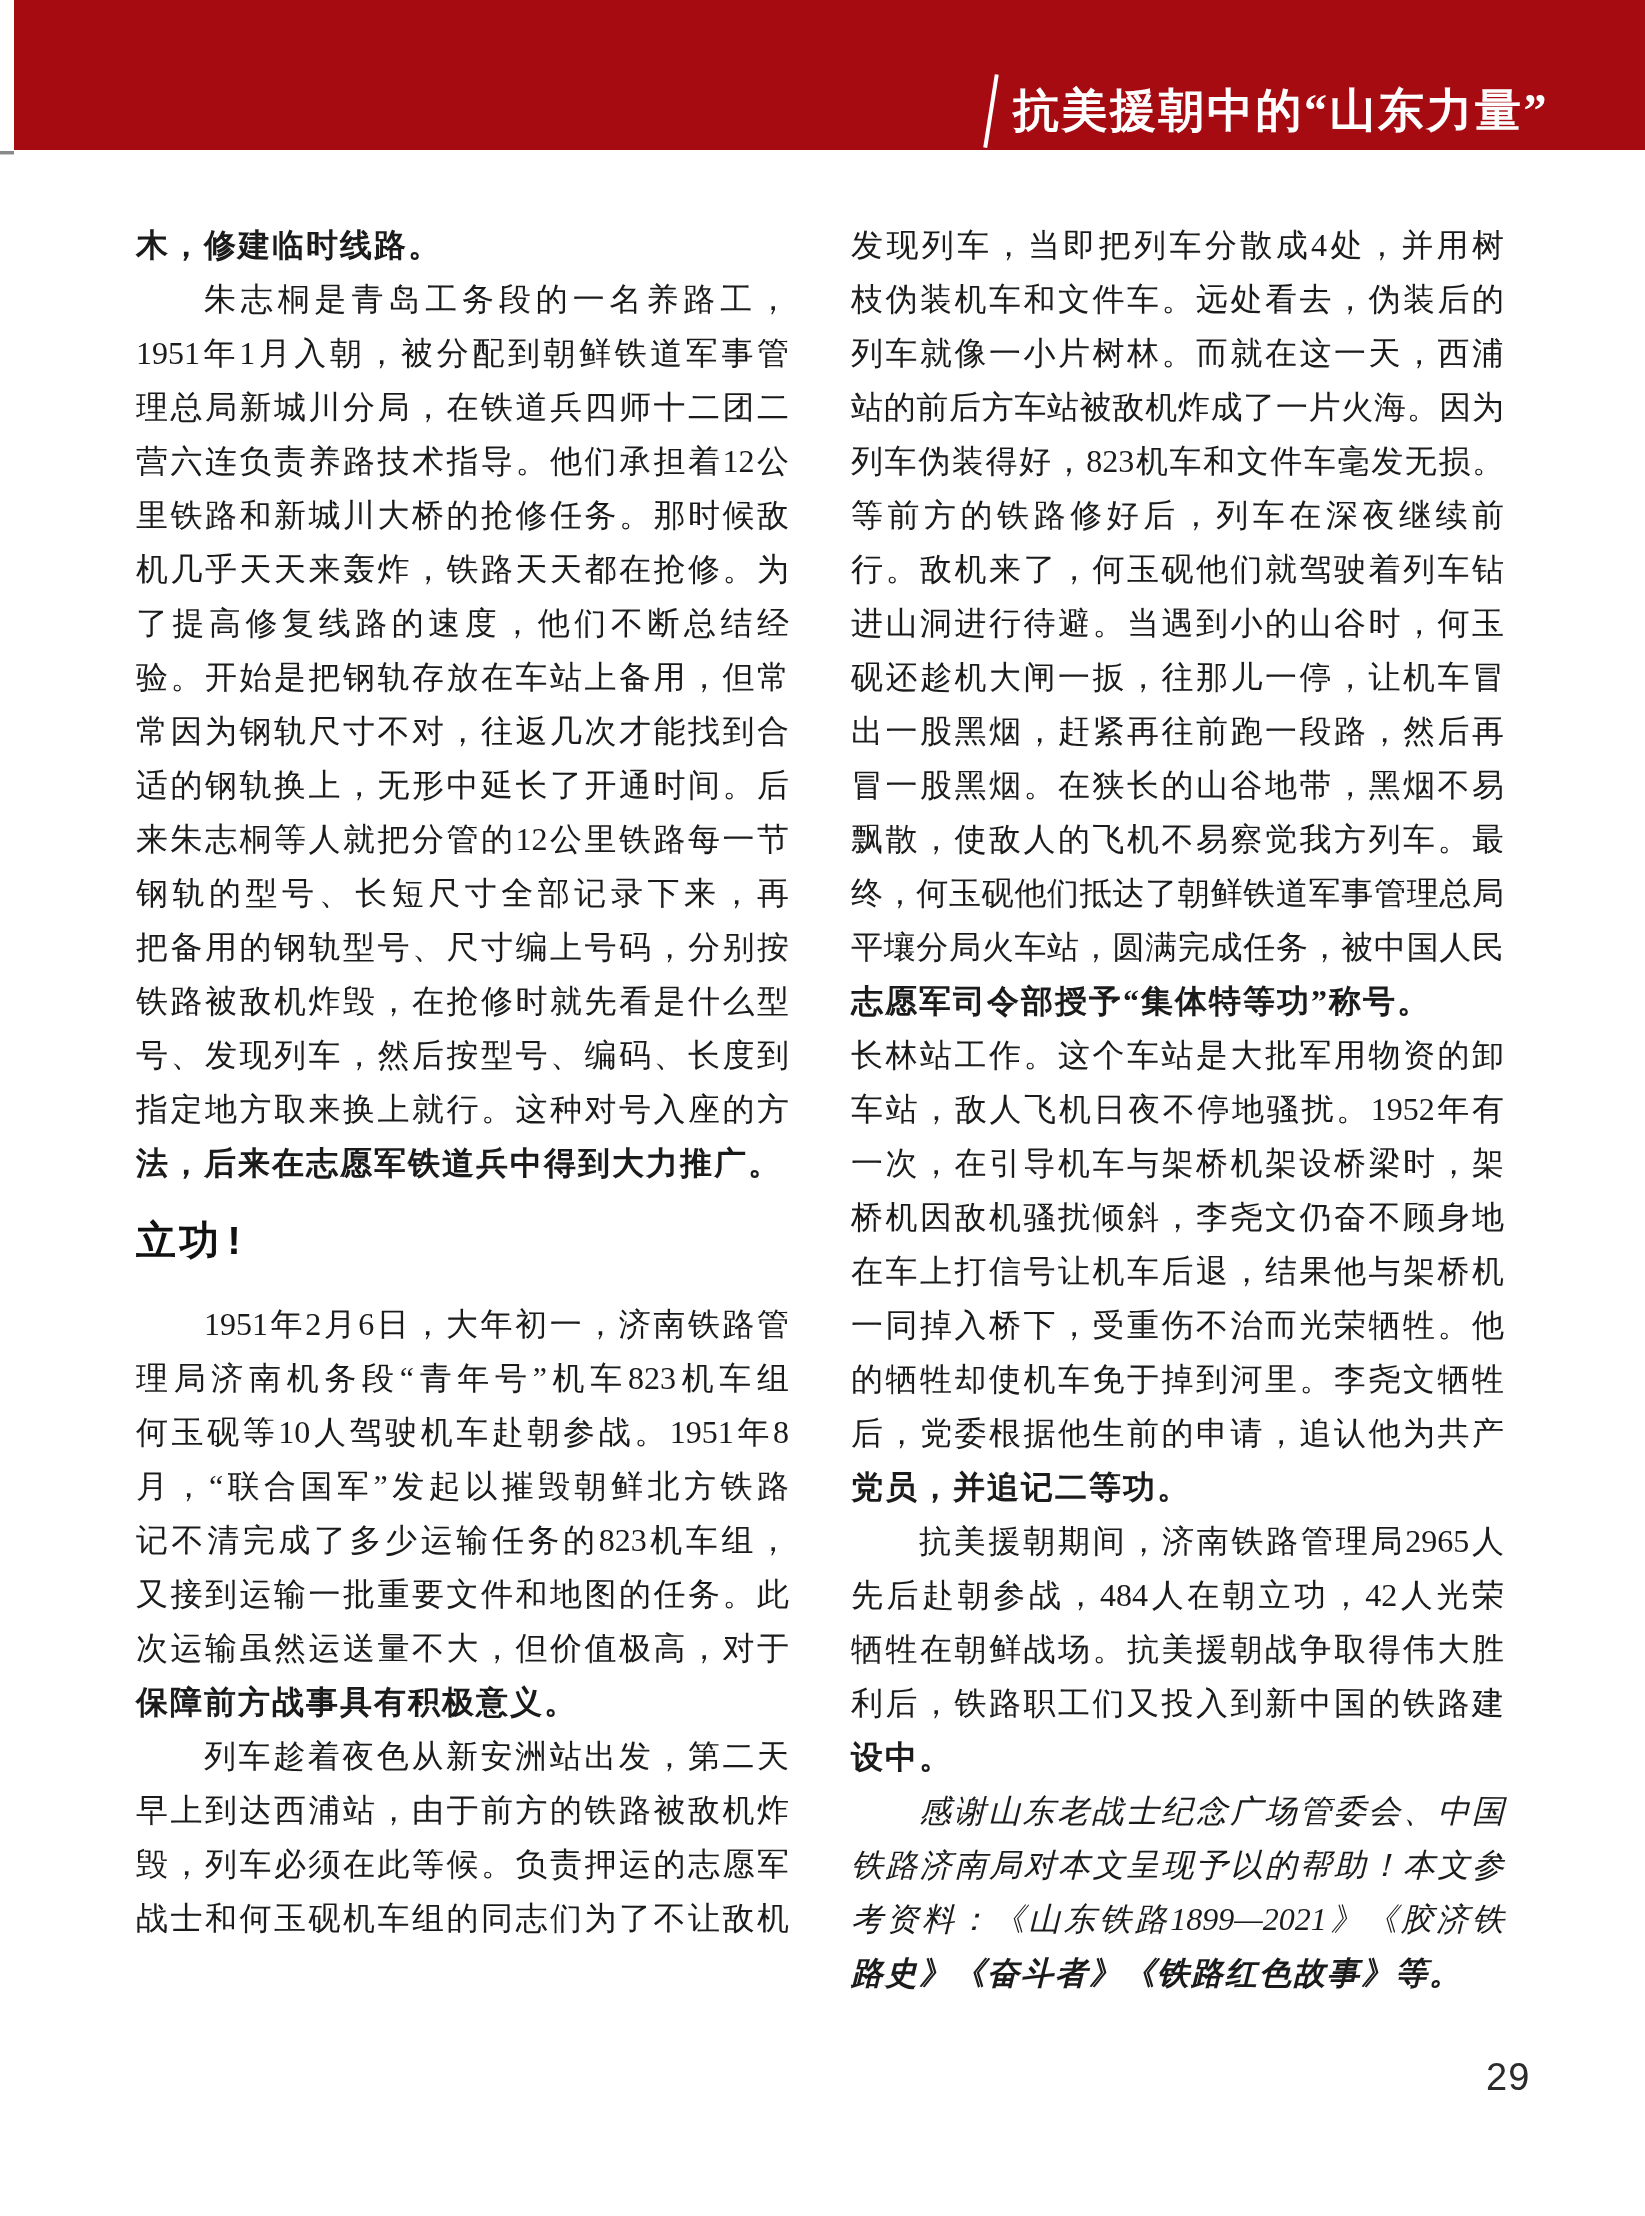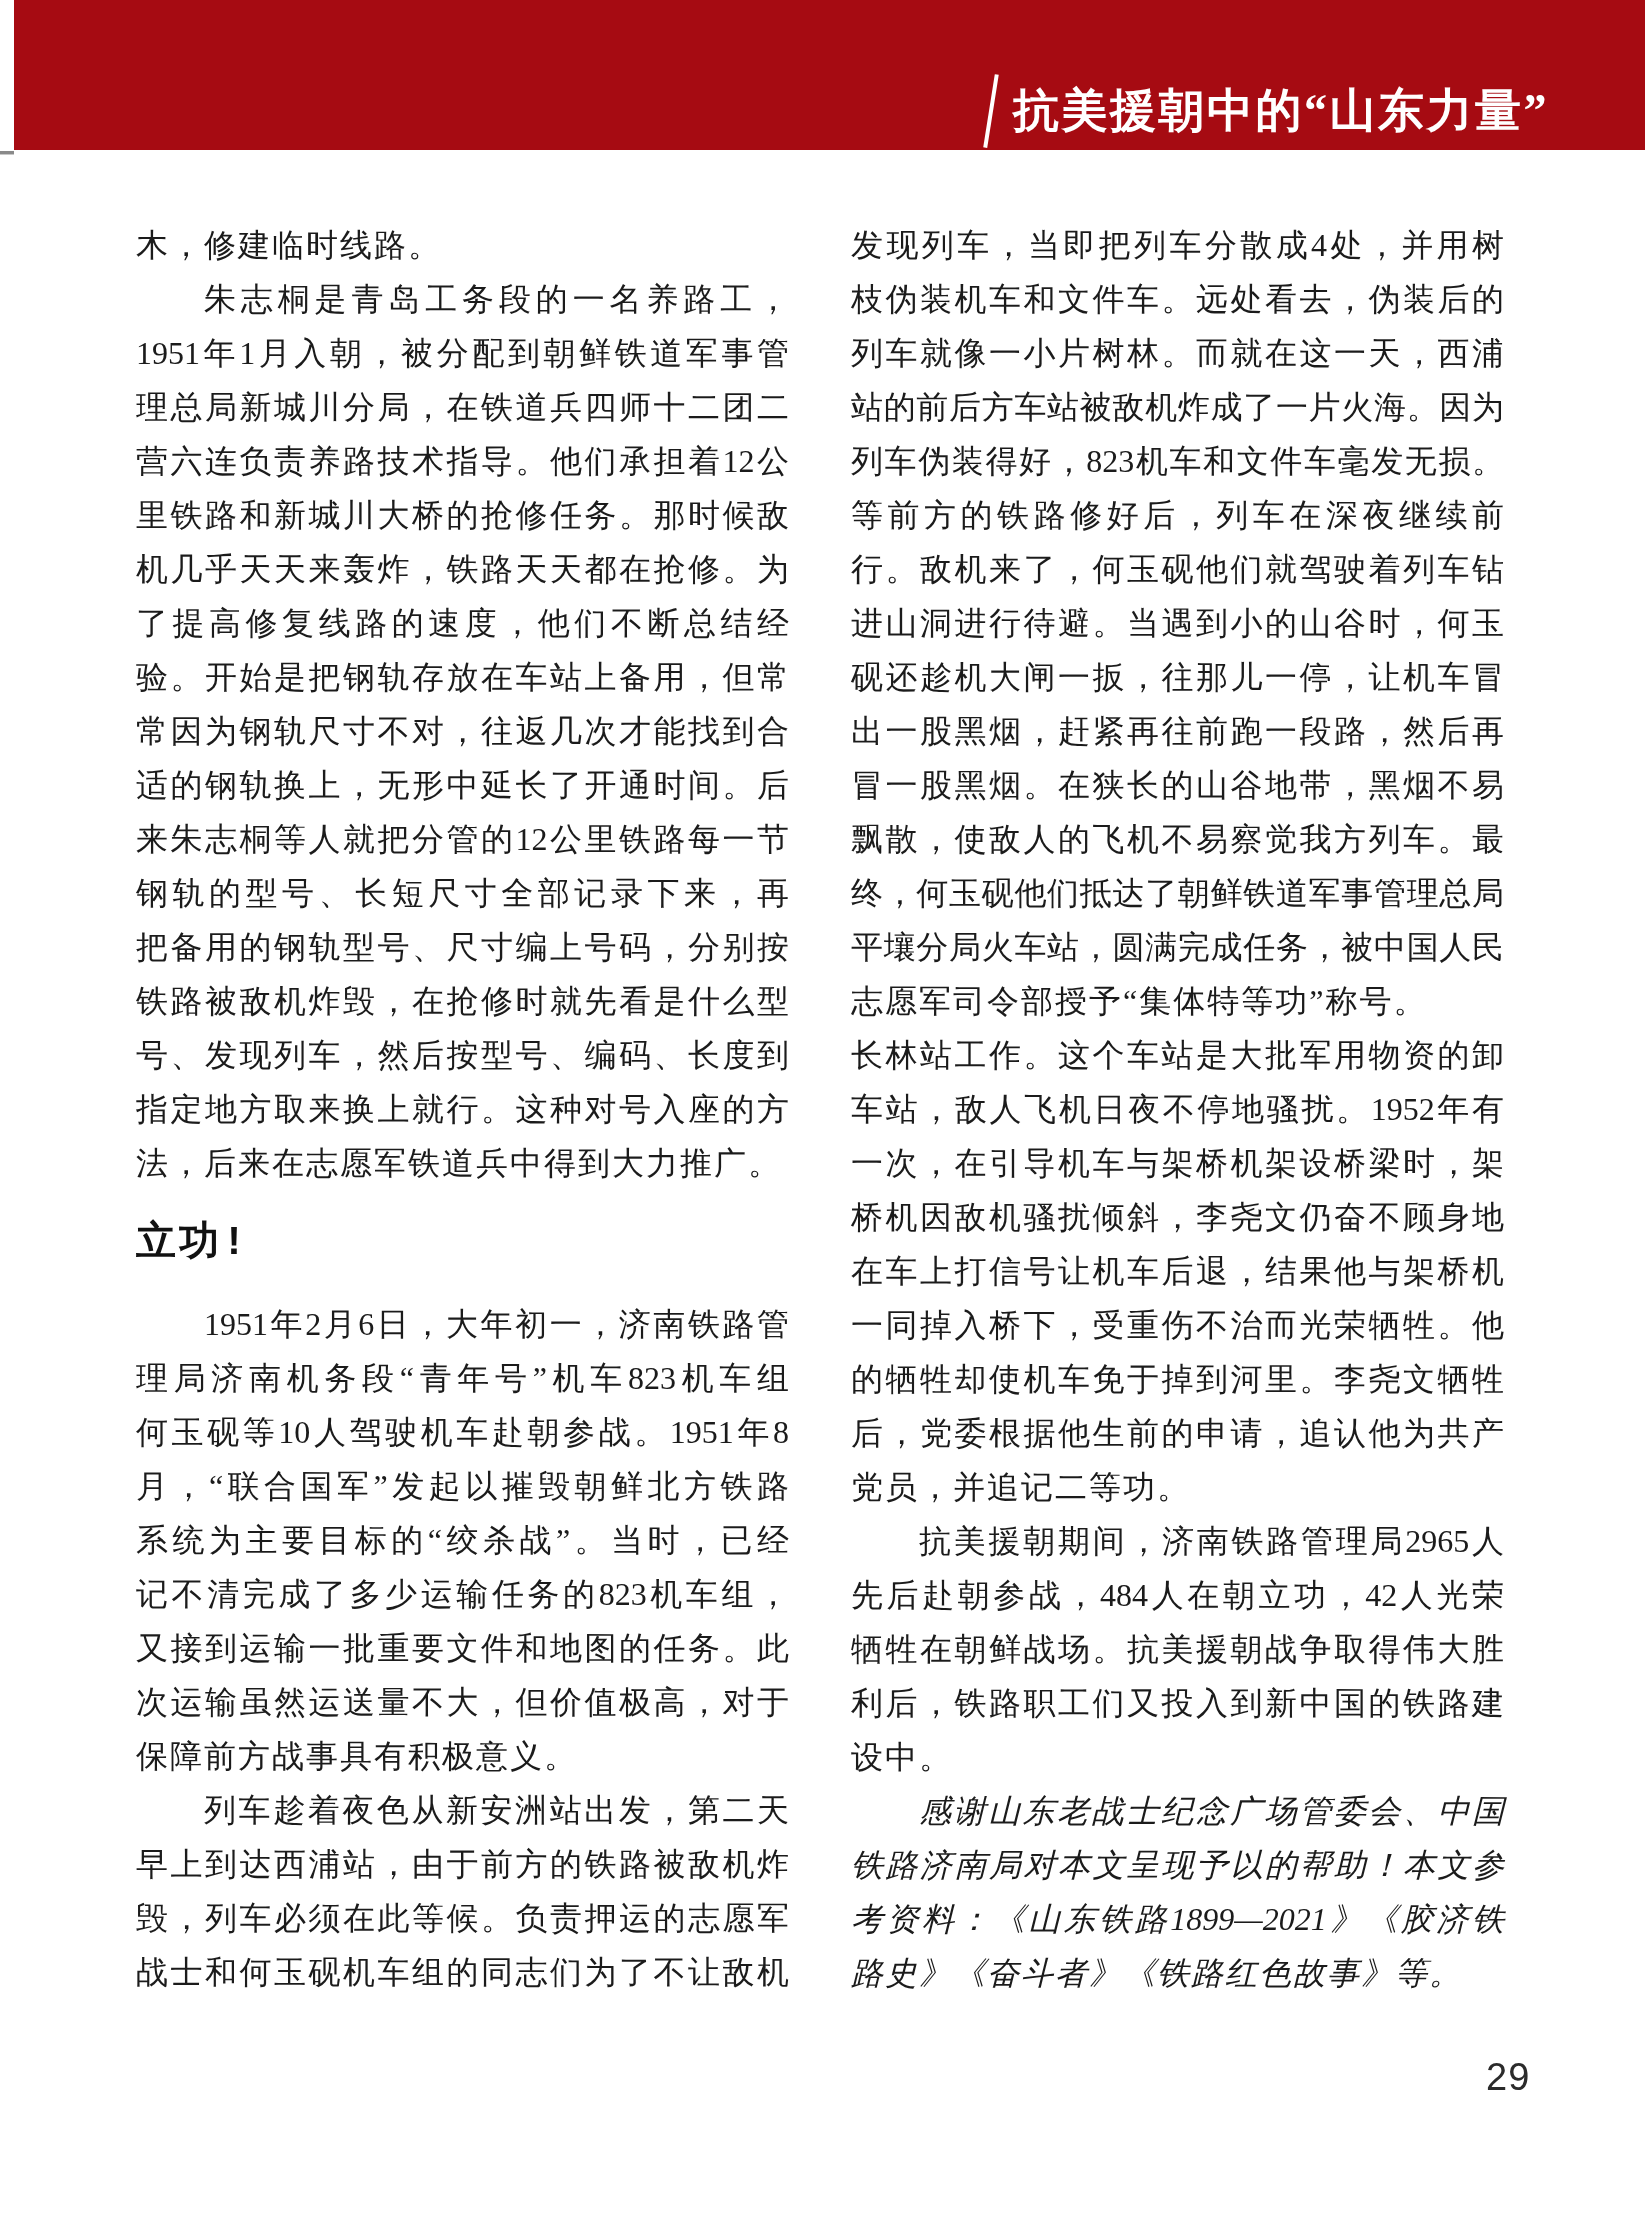--- a/index.html
+++ b/index.html
@@ -74,20 +74,21 @@
     color: #1b1b1b;
     text-align: justify;
     text-align-last: justify;
     text-justify: distribute;
     white-space: nowrap;
     overflow: visible;
   }
   .line.end {
     text-align-last: left;
     letter-spacing: 2px;
+    font-weight: bold;
   }
   .line.indent { text-indent: 68px; }
   .line.italic { font-style: italic; }
   .line.heading {
     height: 107px;
     display: flex;
     align-items: center;
     font-family: Liberation Mono, monospace;
     font-weight: bold;
     font-size: 40px;
@@ -138,21 +139,20 @@
       <div class="line">把备用的钢轨型号、尺寸编上号码，分别按</div>
       <div class="line">铁路被敌机炸毁，在抢修时就先看是什么型</div>
       <div class="line">号、发现列车，然后按型号、编码、长度到</div>
       <div class="line">指定地方取来换上就行。这种对号入座的方</div>
       <div class="line end">法，后来在志愿军铁道兵中得到大力推广。</div>
       <div class="line heading">立功!</div>
       <div class="line indent">1951年2月6日，大年初一，济南铁路管</div>
       <div class="line">理局济南机务段“青年号”机车823机车组</div>
       <div class="line">何玉砚等10人驾驶机车赴朝参战。1951年8</div>
       <div class="line">月，“联合国军”发起以摧毁朝鲜北方铁路</div>
-      <div class="line">系统为主要目标的“绞杀战”。当时，已经</div>
       <div class="line">记不清完成了多少运输任务的823机车组，</div>
       <div class="line">又接到运输一批重要文件和地图的任务。此</div>
       <div class="line">次运输虽然运送量不大，但价值极高，对于</div>
       <div class="line end">保障前方战事具有积极意义。</div>
       <div class="line indent">列车趁着夜色从新安洲站出发，第二天</div>
       <div class="line">早上到达西浦站，由于前方的铁路被敌机炸</div>
       <div class="line">毁，列车必须在此等候。负责押运的志愿军</div>
       <div class="line">战士和何玉砚机车组的同志们为了不让敌机</div>
     </div>
 

